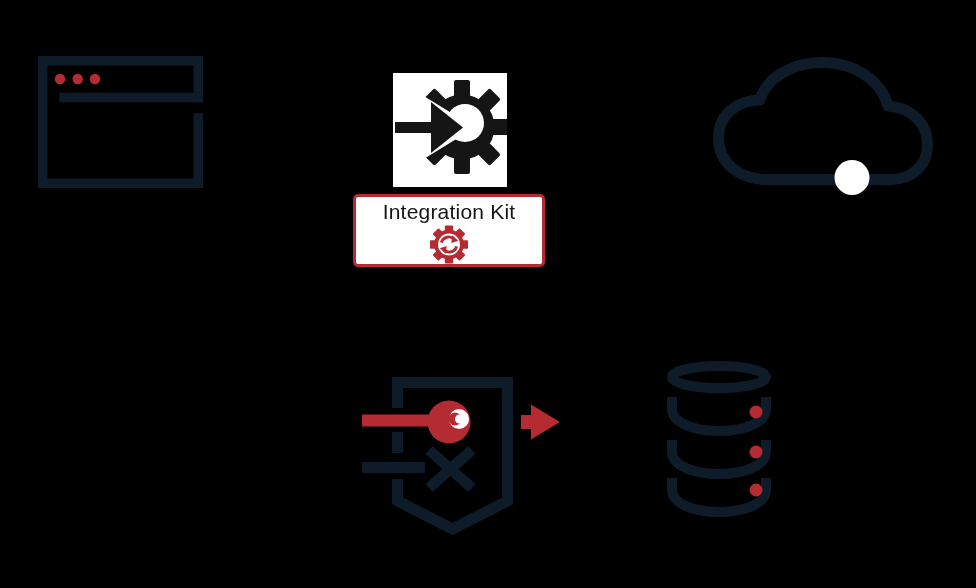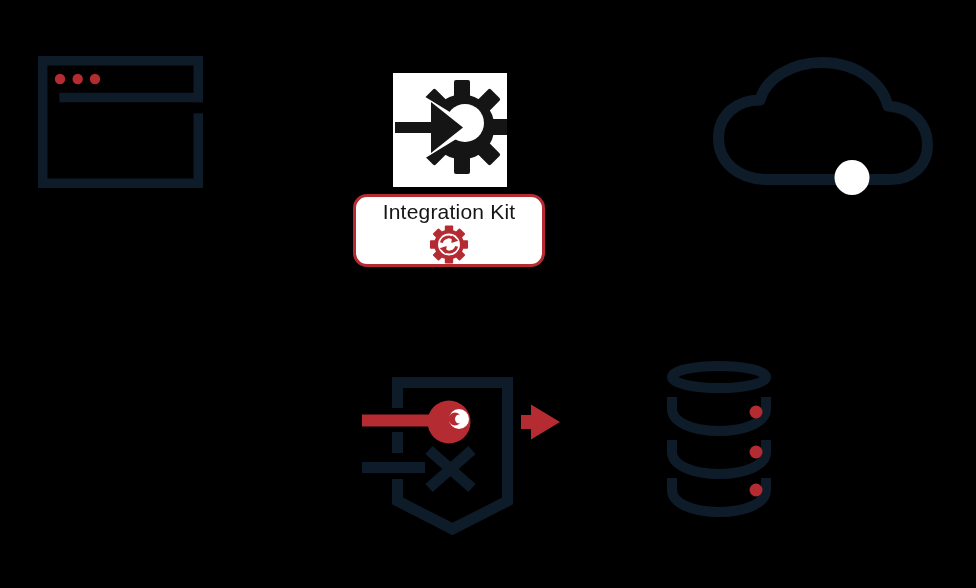--- a/index.html
+++ b/index.html
@@ -21,21 +21,21 @@
 
   .integration-tile{
     left:393px;top:73px;width:114px;height:114px;
     background:var(--paper);
   }
   .kit-box{
     left:353px;top:194px;width:192px;height:73px;
     box-sizing:border-box;
     background:var(--paper);
     border:3.5px solid var(--red);
-    border-radius:14px;
+    border-radius:5px;
     display:flex;flex-direction:column;align-items:center;
     padding-top:2px;
   }
   .kit-label{
     font-size:21px;font-weight:500;color:var(--ink);
     line-height:26px;letter-spacing:0.2px;
   }
 </style>
 </head>
 <body>

